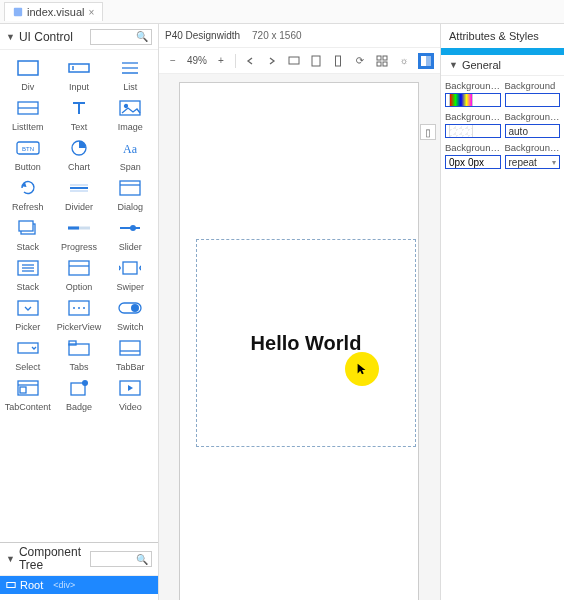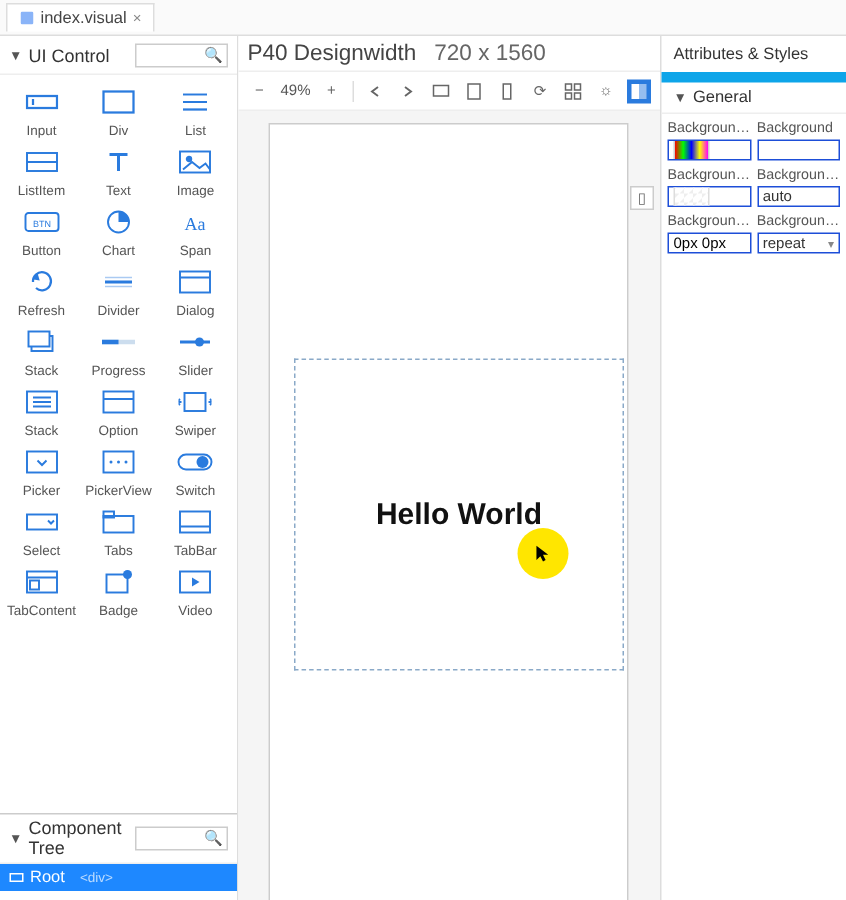--- a/index.html
+++ b/index.html
@@ -139,21 +139,21 @@
     gap: 4px;
   }
   .tree-node .node-kind { opacity: .7; font-size: 9px; margin-left: 6px;}
   .tree-node svg { stroke:#fff; }
 
   
   .design-top {
     height: 24px;
     display: flex; align-items: center;
     padding: 0 6px;
-    font-size: 15px;
+    font-size: 10px;
     color: #444;
     background: #fff;
     border-bottom: 1px solid #eee;
   }
   .design-top .device { margin-right: 12px; }
   .design-top .res { color: #666; }
 
   .canvas-toolbar {
     height: 26px;
     display: flex; align-items: center;
@@ -307,33 +307,33 @@
         <input style="">
         <span class="mag">🔍</span>
       </div>
     </div>
 
     <div class="control-grid" id="control-grid">
 
     <div class="control-item">
           <div class="icon">
             <svg stroke="#2a7bde" fill="none" stroke-width="1.3" width="22" height="16" viewBox="0 0 22 16">
+              <rect x="1" y="1" width="20" height="14" fill="none" stroke-width="1.5"></rect>
+            </svg>
+          </div>
+          <div class="lbl">Div</div>
+        </div>
+        <div class="control-item">
+          <div class="icon">
+            <svg stroke="#2a7bde" fill="none" stroke-width="1.3" width="22" height="16" viewBox="0 0 22 16">
               <rect x="1" y="4" width="20" height="8" fill="none" stroke-width="1.5"></rect>
               <line x1="5" y1="6" x2="5" y2="10" stroke-width="1.5"></line>
             </svg>
           </div>
           <div class="lbl">Input</div>
-        </div>
-        <div class="control-item">
-          <div class="icon">
-            <svg stroke="#2a7bde" fill="none" stroke-width="1.3" width="22" height="16" viewBox="0 0 22 16">
-              <rect x="1" y="1" width="20" height="14" fill="none" stroke-width="1.5"></rect>
-            </svg>
-          </div>
-          <div class="lbl">Div</div>
         </div>
         <div class="control-item">
           <div class="icon">
             <svg stroke="#2a7bde" fill="none" stroke-width="1.3" width="20" height="16" viewBox="0 0 20 16">
               <line x1="2" y1="3" x2="18" y2="3"></line>
               <line x1="2" y1="8" x2="18" y2="8"></line>
               <line x1="2" y1="13" x2="18" y2="13" stroke-width="1.5"></line>
             </svg>
           </div>
           <div class="lbl">List</div>

